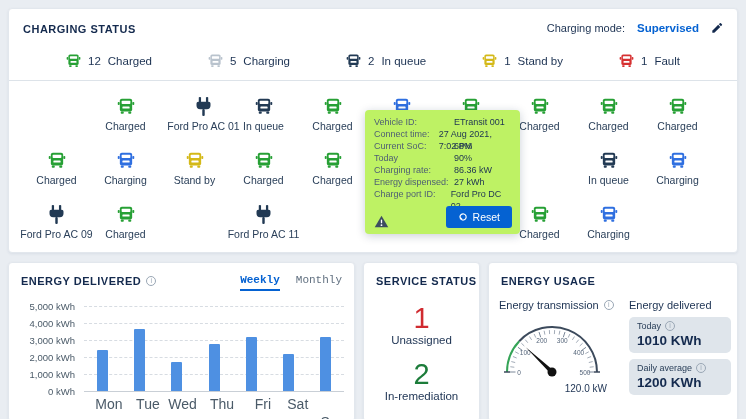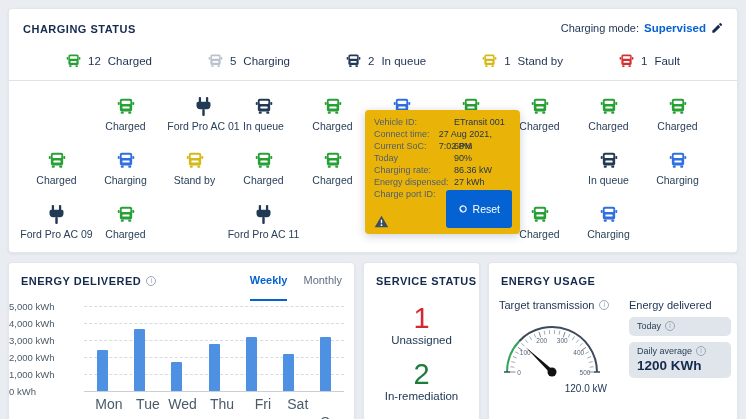--- a/index.html
+++ b/index.html
@@ -18,66 +18,66 @@
     border-radius:4px;
     box-shadow:0 1px 3px rgba(16,43,78,.07);
   }
   
   #charging-panel { left:8px; top:8px; width:730px; height:245px; }
   .panel-title {
     font-size:11px; font-weight:bold; letter-spacing:.5px;
     color:#142a4e;
   }
   #cs-title { position:absolute; left:14px; top:14px; }
-  #mode-box { position:absolute; right:14px; top:13px; display:flex; align-items:flex-start; gap:5px; font-size:11px; }
+  #mode-box { position:absolute; right:14px; top:13px; display:flex; align-items:flex-start; gap:12px; font-size:11px; }
   #mode-value { color:#0562d2; font-weight:bold; font-size:11.5px; }
   #summary-row {
     position:absolute; left:0; top:44px; width:100%;
     display:flex; justify-content:center; gap:56px; align-items:flex-end;
   }
   .summary-item { display:flex; align-items:center; gap:7px; font-size:11.5px; font-weight:500; color:#1c3252; }
   #cs-divider { position:absolute; left:0; top:71px; width:100%; border-top:1px solid #dde3e9; }
   #vehicle-grid {
     position:absolute; left:13px; top:82px;
     display:grid;
     grid-template-columns:repeat(10,69px);
     grid-template-rows:repeat(3,54px);
   }
   .vehicle-cell { display:flex; flex-direction:column; align-items:center; padding-top:3px; }
   .vehicle-cell .icon-box { height:24px; display:flex; align-items:center; justify-content:center; }
   .vehicle-cell .v-label { margin-top:2px; font-size:10.5px; color:#2b405a; text-align:center; white-space:nowrap; }
   
   #vehicle-tooltip {
     position:absolute; left:365px; top:110px; width:155px; height:124px;
-    background:#eab308; border-radius:4px; z-index:10;
+    background:#bef264; border-radius:4px; z-index:10;
     box-shadow:0 2px 10px rgba(16,43,78,.22);
     padding:6px 9px 5px 9px;
   }
   .tt-row { display:flex; height:12px; line-height:12px; font-size:9px; }
   .tt-label { width:80px; color:#4e5f73; }
   .tt-value { color:#1c3252; }
   #tt-footer { position:absolute; left:9px; right:8px; bottom:6px; display:flex; justify-content:space-between; align-items:flex-end; }
   #reset-button {
     display:flex; align-items:center; gap:5px;
     background:#0562d2; color:#fff; border:none; border-radius:3px;
-    height:38px; padding:0 12px; font-size:10.5px; font-weight:500;
+    height:22px; padding:0 12px; font-size:10.5px; font-weight:500;
     font-family:"Liberation Sans", sans-serif; cursor:pointer;
   }
   
   #energy-panel  { left:8px;   top:262px; width:347px; height:160px; }
   #service-panel { left:363px; top:262px; width:117px; height:160px; }
   #usage-panel   { left:488px; top:262px; width:250px; height:160px; }
   #ed-header { position:absolute; left:12px; top:12px; display:flex; align-items:center; gap:5px; }
   #ed-tabs { position:absolute; right:12px; top:11px; display:flex; gap:16px; font-size:11px; }
-  .tab { cursor:pointer; color:#617080; padding-bottom:13px; }
+  .tab { cursor:pointer; color:#617080; padding-bottom:3px;font-family:Liberation Mono, monospace; }
   .tab.active { color:#0562d2; font-weight:bold; border-bottom:2px solid #0562d2; }
   #energy-chart { position:absolute; left:0; top:36px; width:347px; height:120px; }
   .gridline { position:absolute; left:75px; width:260px; border-top:1px dashed #d7dce2; }
   .gridline.base { border-top:1px solid #c9cfd6; }
-  .y-tick { position:absolute; left:0; width:66px; font-size:9.5px; color:#4a5a68; }
+  .y-tick { position:absolute; left:0; width:66px; text-align:right; font-size:9.5px; color:#4a5a68; }
   .bar { position:absolute; width:11px; background:#4e90e2; border-radius:1px 1px 0 0; }
   .x-tick { position:absolute; width:40px; text-align:right; font-size:14px; color:#4a5a68; }
   
   #service-panel .panel-title { position:absolute; left:12px; top:12px; }
   #service-body { position:absolute; left:0; top:30px; width:100%; text-align:center; }
   .svc-num { font-size:29px; font-weight:500; line-height:30px; }
   .svc-label { font-size:11.5px; color:#1c3252; margin-top:1px; }
   
   #usage-panel .panel-title { position:absolute; left:12px; top:12px; }
   #pt-label { position:absolute; left:10px; top:36px; display:flex; gap:5px; align-items:center; font-size:11px; color:#1c3252; }
@@ -576,21 +576,21 @@
     <div class="svc-num" style="margin-top: 10px; color: rgb(208, 43, 48);">1</div>
     <div class="svc-label">Unassigned</div>
     <div class="svc-num" style="margin-top: 13px; color: rgb(28, 124, 58);">2</div>
     <div class="svc-label">In-remediation</div>
   </div>
 </div>
 
 <div class="card" id="usage-panel">
   <div class="panel-title">ENERGY USAGE</div>
   <div id="pt-label">
-    <span>Target transmission</span>
+    <span>Energy transmission</span>
     <i class="info">i</i>
   </div>
   <div id="gauge-box"><svg viewBox="0 0 110 64" width="110" height="64">
         <path d="M 10.00 55.00 A 45 45 0 0 1 22.20 24.20" fill="none" stroke="#35a457" stroke-width="2"></path>
         <path d="M 22.20 24.20 A 45 45 0 0 1 100.00 55.00" fill="none" stroke="#3c4a5c" stroke-width="2"></path>
         <line x1="7" y1="55" x2="13" y2="55" stroke="#3c4a5c" stroke-width="1.5"></line>
         <line x1="97" y1="55" x2="103" y2="55" stroke="#3c4a5c" stroke-width="1.5"></line>
         <line x1="13" y1="54.99999999999999" x2="18.5" y2="54.99999999999999" stroke="#7a8798" stroke-width="1"></line>
         <line x1="13.331182544791936" y1="49.73600419029921" x2="17.299641350049846" y2="50.237337124556426" stroke="#7a8798" stroke-width="0.7"></line>
         <line x1="14.319507232597495" y1="44.555024739076096" x2="18.19383987711202" y2="45.54978428773552" stroke="#7a8798" stroke-width="0.7"></line>
@@ -628,20 +628,21 @@
       </svg></div>
   <div id="gauge-value">120.0 kW</div>
 
   <div id="ed-col">
     <div id="ed-col-title">Energy delivered</div>
     <div class="usage-card">
       <div class="uc-title">
         <span>Today</span>
         <i class="info">i</i>
       </div>
+      <div class="uc-value">1010 KWh</div>
     </div>
     <div class="usage-card">
       <div class="uc-title">
         <span>Daily average</span>
         <i class="info">i</i>
       </div>
       <div class="uc-value">1200 KWh</div>
     </div>
   </div>
 </div>

